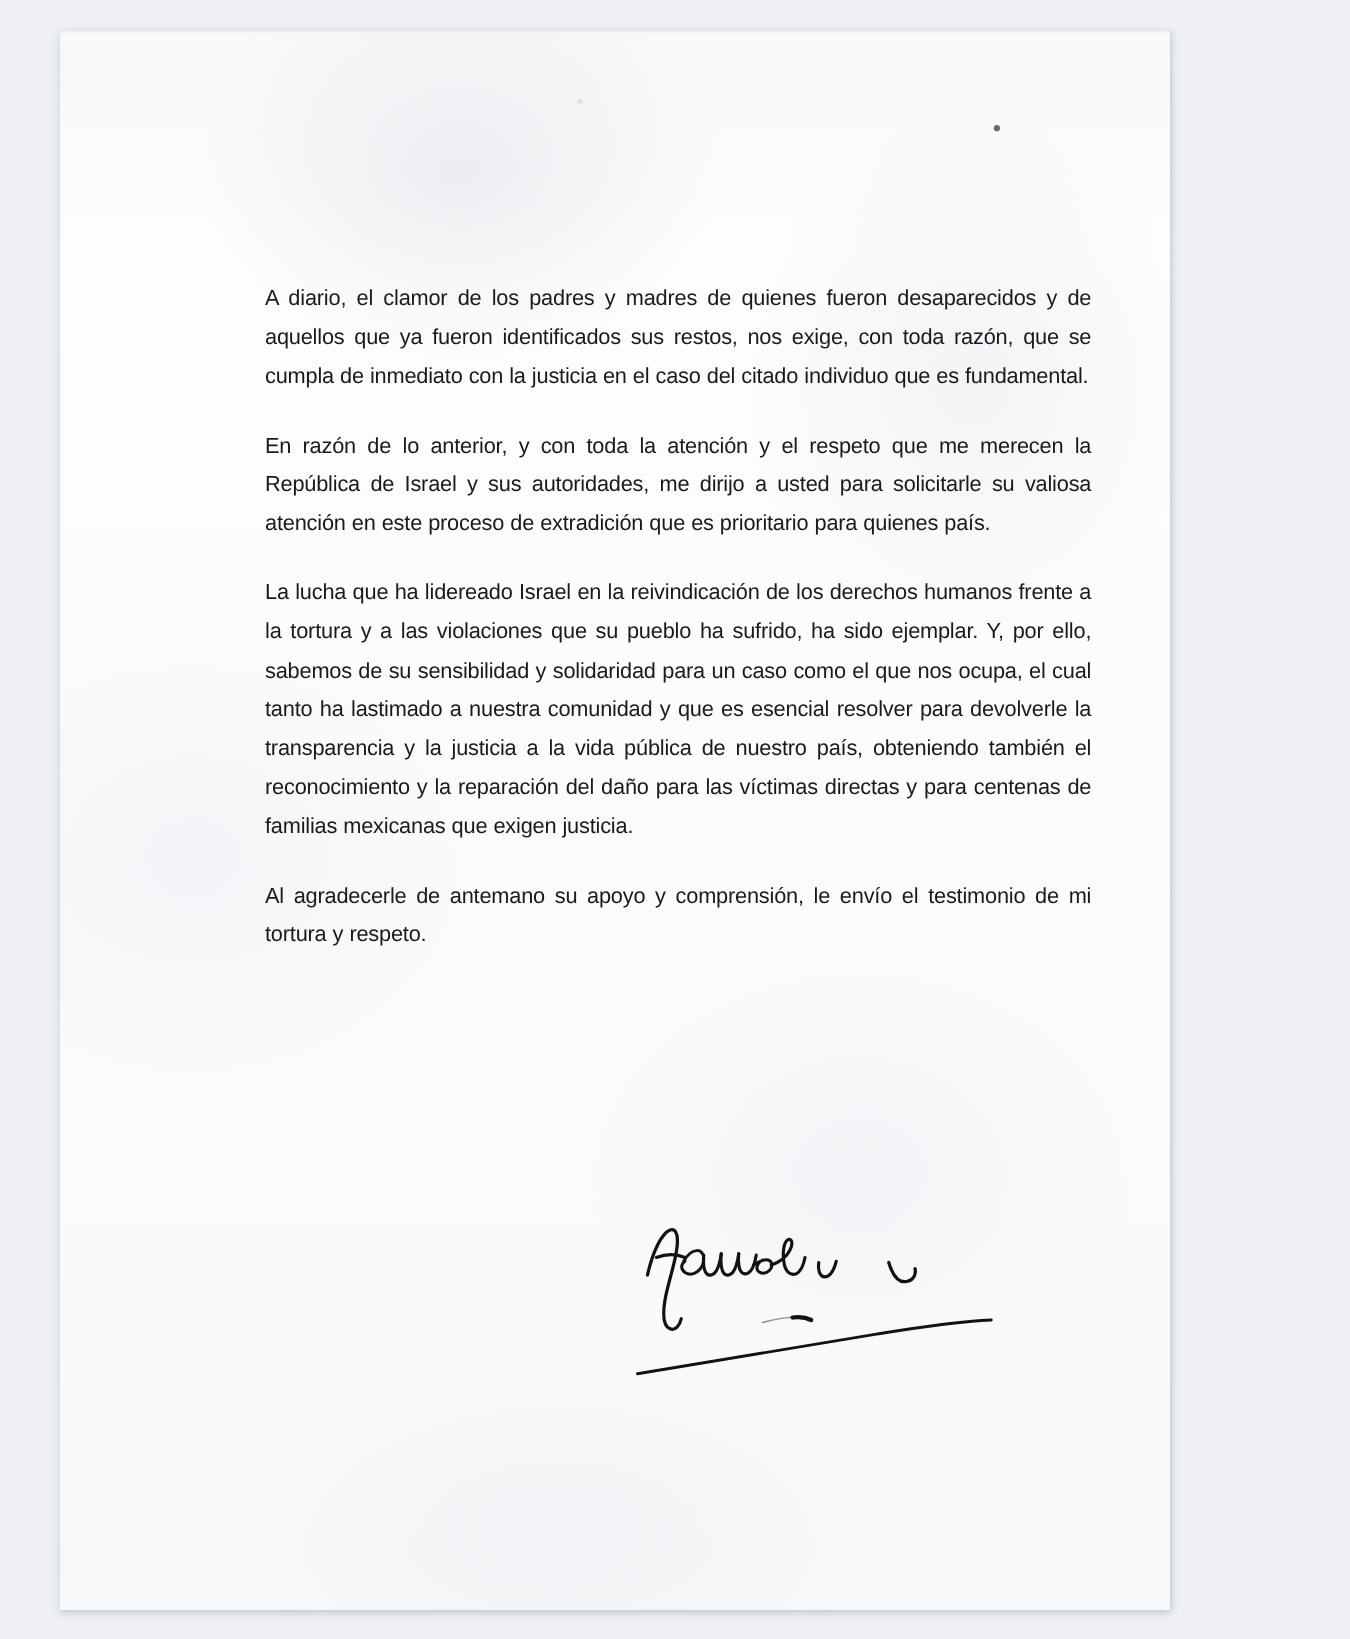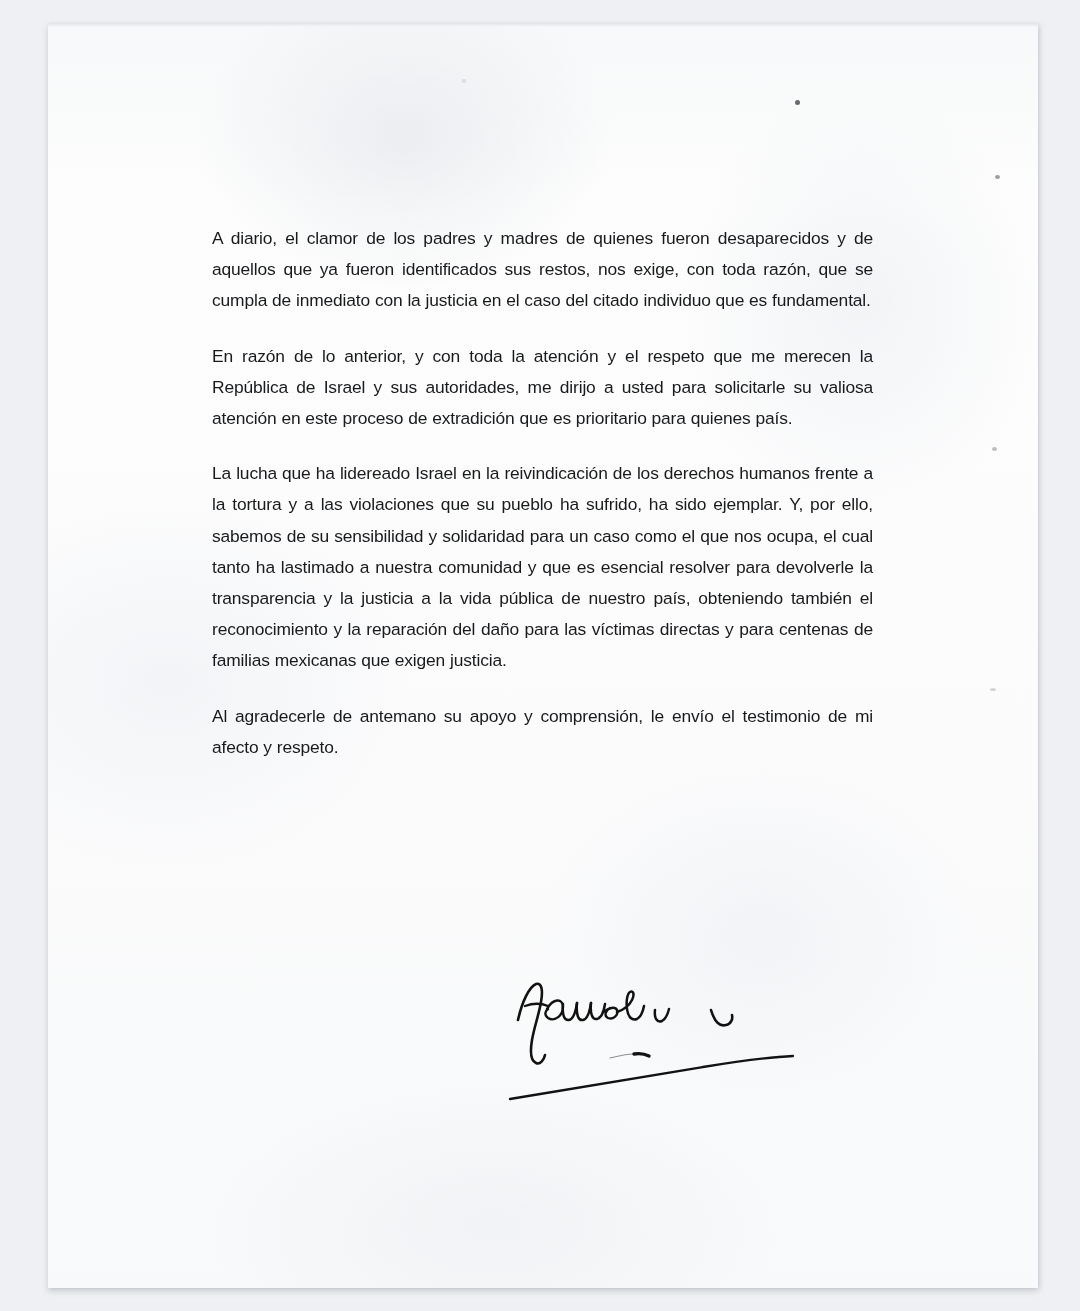--- a/index.html
+++ b/index.html
@@ -13,21 +13,21 @@
     font-family: "Liberation Sans", sans-serif;
     overflow: hidden;
     position: relative;
   }
 
   
   #scan-page {
     position: absolute;
     left: 48px;
     top: 24px;
-    width: 990px;
+    width: 888px;
     height: 1264px;
     background: #fbfbfc;
     box-shadow: 0 3px 6px rgba(120,128,140,0.30),
                 2px 0 4px rgba(120,128,140,0.14);
     overflow: hidden;
   }
   
   #paper-texture {
     position: absolute;
     inset: 0;
@@ -90,21 +90,21 @@
 
 <div id="scan-page">
 
   <div id="paper-texture"></div>
   <div id="page-topedge"></div>
 
   <div id="letter-body">
     <p class="para">A diario, el clamor de los padres y madres de quienes fueron desaparecidos y de aquellos que ya fueron identificados sus restos, nos exige, con toda razón, que se cumpla de inmediato con la justicia en el caso del citado individuo que es fundamental.</p>
     <p class="para">En razón de lo anterior, y con toda la atención y el respeto que me merecen la República de Israel y sus autoridades, me dirijo a usted para solicitarle su valiosa atención en este proceso de extradición que es prioritario para quienes país.</p>
     <p class="para">La lucha que ha lidereado Israel en la reivindicación de los derechos humanos frente a la tortura y a las violaciones que su pueblo ha sufrido, ha sido ejemplar. Y, por ello, sabemos de su sensibilidad y solidaridad para un caso como el que nos ocupa, el cual tanto ha lastimado a nuestra comunidad y que es esencial resolver para devolverle la transparencia y la justicia a la vida pública de nuestro país, obteniendo también el reconocimiento y la reparación del daño para las víctimas directas y para centenas de familias mexicanas que exigen justicia.</p>
-    <p class="para">Al agradecerle de antemano su apoyo y comprensión, le envío el testimonio de mi afecto y respeto.</p>
+    <p class="para">Al agradecerle de antemano su apoyo y comprensión, le envío el testimonio de mi tortura y respeto.</p>
   </div>
 
   <div id="signature-block">
     <svg id="signature-svg" viewBox="0 0 330 148">
       <g fill="none" stroke="#121212" stroke-linecap="round" stroke-linejoin="round">
 
         <path d="M15 58 C19 40, 26 25, 33 22 C39 20, 40 29, 38 40 C36 52, 31 66, 29 78
                  C27 90, 28 99, 33 101 C37 103, 41 98, 42 93" stroke-width="2.6"></path>
         <path d="M22 44 C30 41, 38 41, 45 44" stroke-width="2.4"></path>
 

